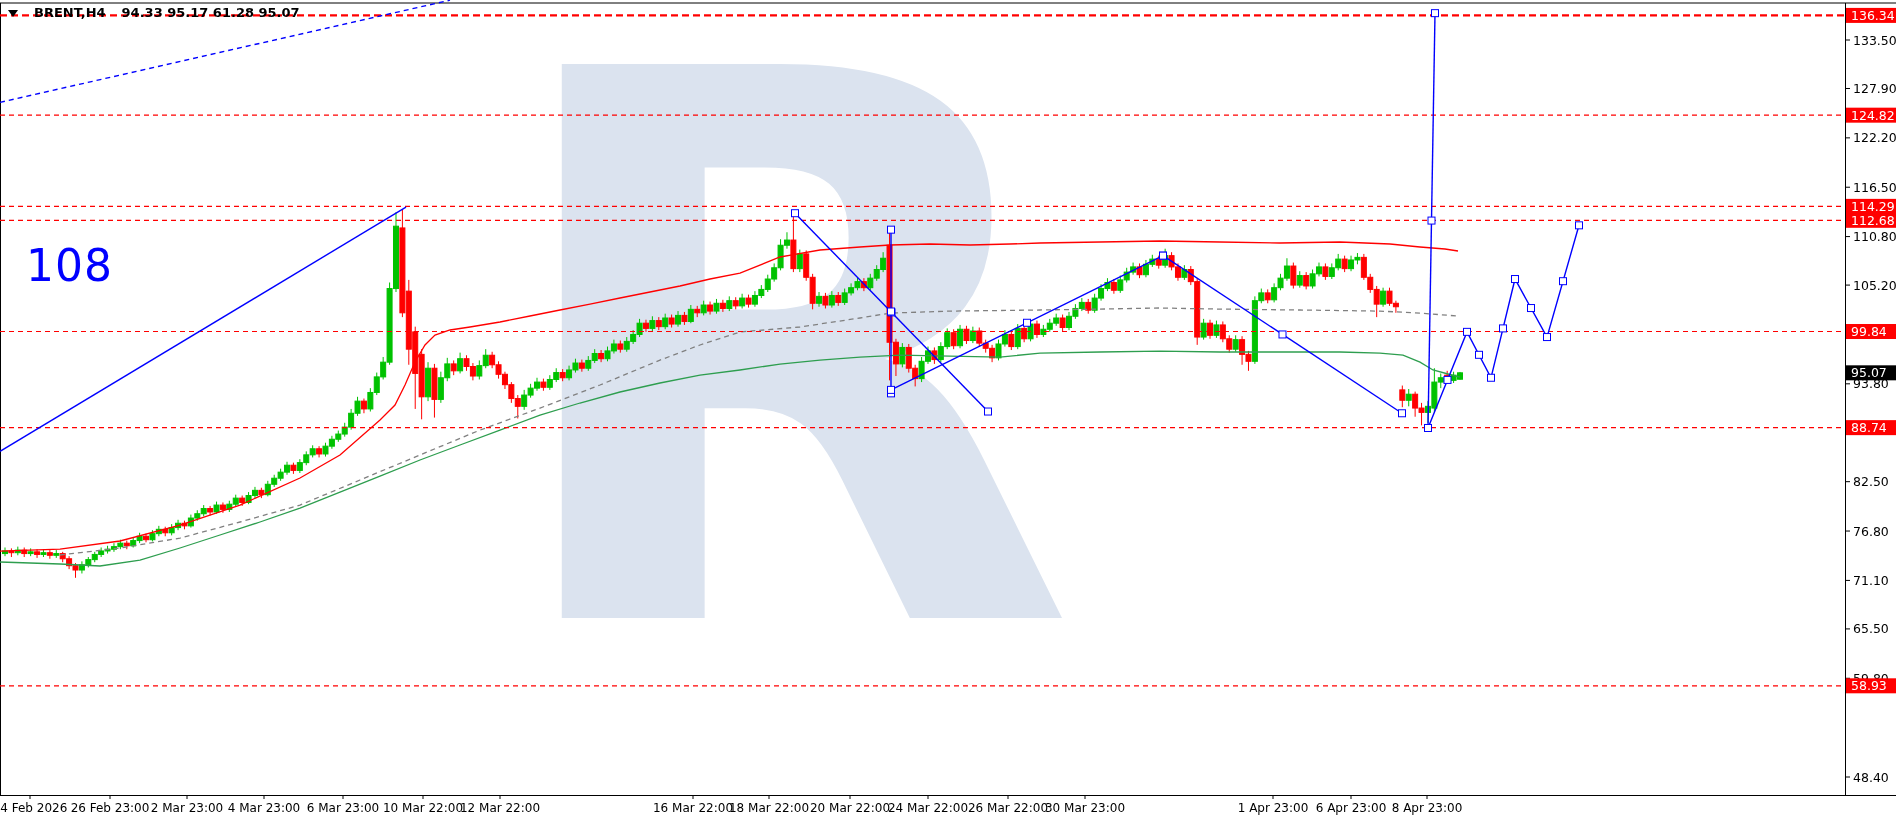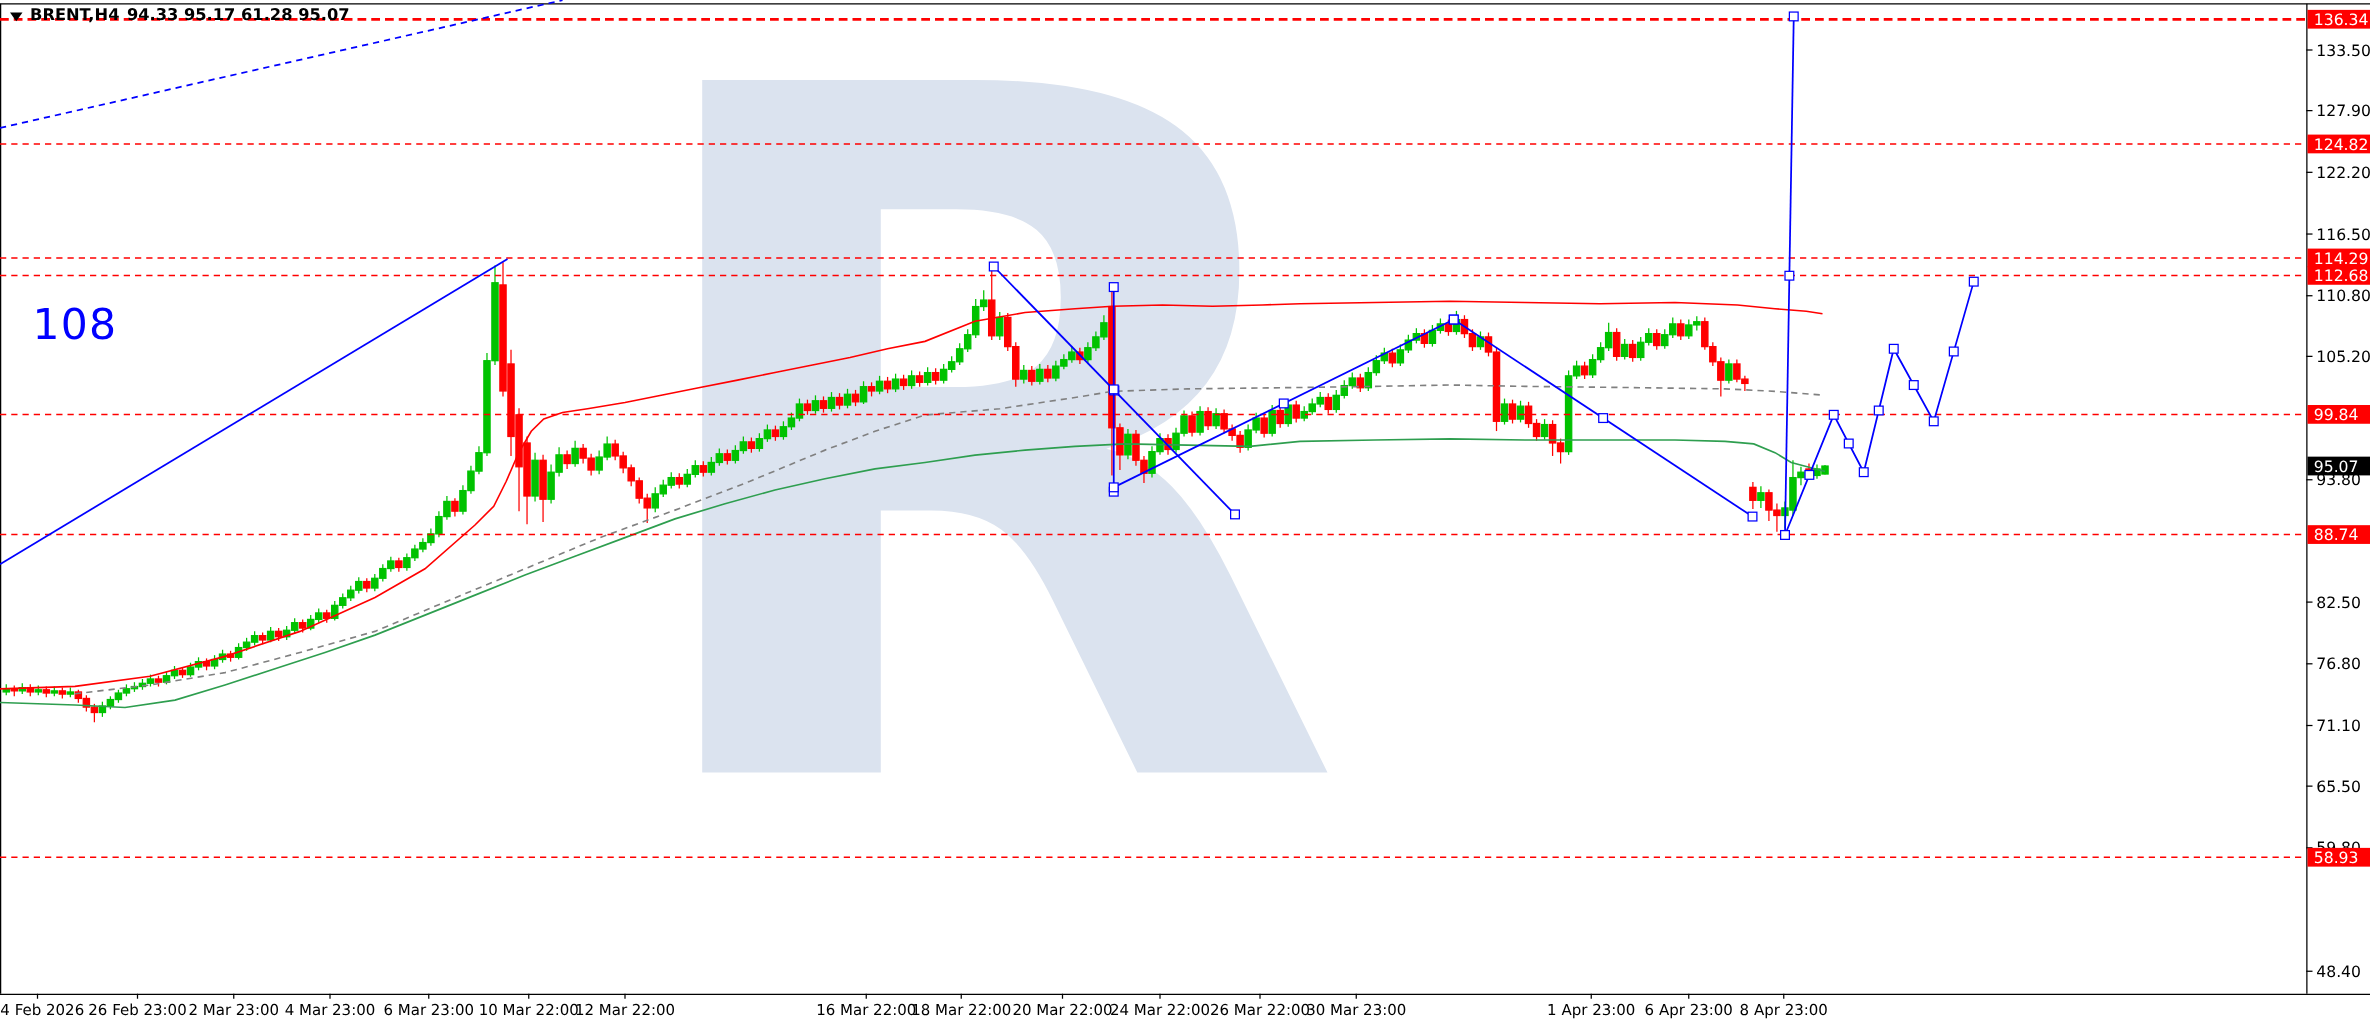--- a/index.html
+++ b/index.html
@@ -1,20 +1,20 @@
 <!DOCTYPE html>
 <html><head>
 <meta charset="utf-8">
 <style>
   html,body{margin:0;padding:0;background:#ffffff;width:1896px;height:820px;overflow:hidden;}
   .screen{position:relative;width:1896px;height:820px;background:#fff;font-family:"DejaVu Sans","Liberation Sans",sans-serif;}
   #chart{position:absolute;left:0;top:0;}
-  .title-bar{position:absolute;left:8px;top:5px;display:flex;align-items:center;gap:6px;font-size:13px;font-weight:bold;color:#000;z-index:5;}
+  .title-bar{position:absolute;left:8px;top:5px;display:flex;align-items:center;gap:16px;font-size:13px;font-weight:bold;color:#000;z-index:5;}
   .tri{width:0;height:0;border-left:5px solid transparent;border-right:5px solid transparent;border-top:7px solid #000;display:inline-block;margin-top:2px;}
-  .annotation-108{position:absolute;left:26px;top:240px;font-size:34px;color:#0000ff;z-index:4;letter-spacing:1px;}
+  .annotation-108{position:absolute;left:26px;top:240px;font-size:44px;color:#0000ff;z-index:4;letter-spacing:1px;}
 </style>
 </head>
 <body>
 
 <div class="screen">
   <svg id="chart" width="1896" height="820" xmlns="http://www.w3.org/2000/svg">
       <g>
         <text x="492" y="618" font-size="760" font-weight="bold" fill="#dbe3ef" font-family="&quot;DejaVu Sans&quot;,&quot;Liberation Sans&quot;,sans-serif">R</text>
       </g>
       <g>

